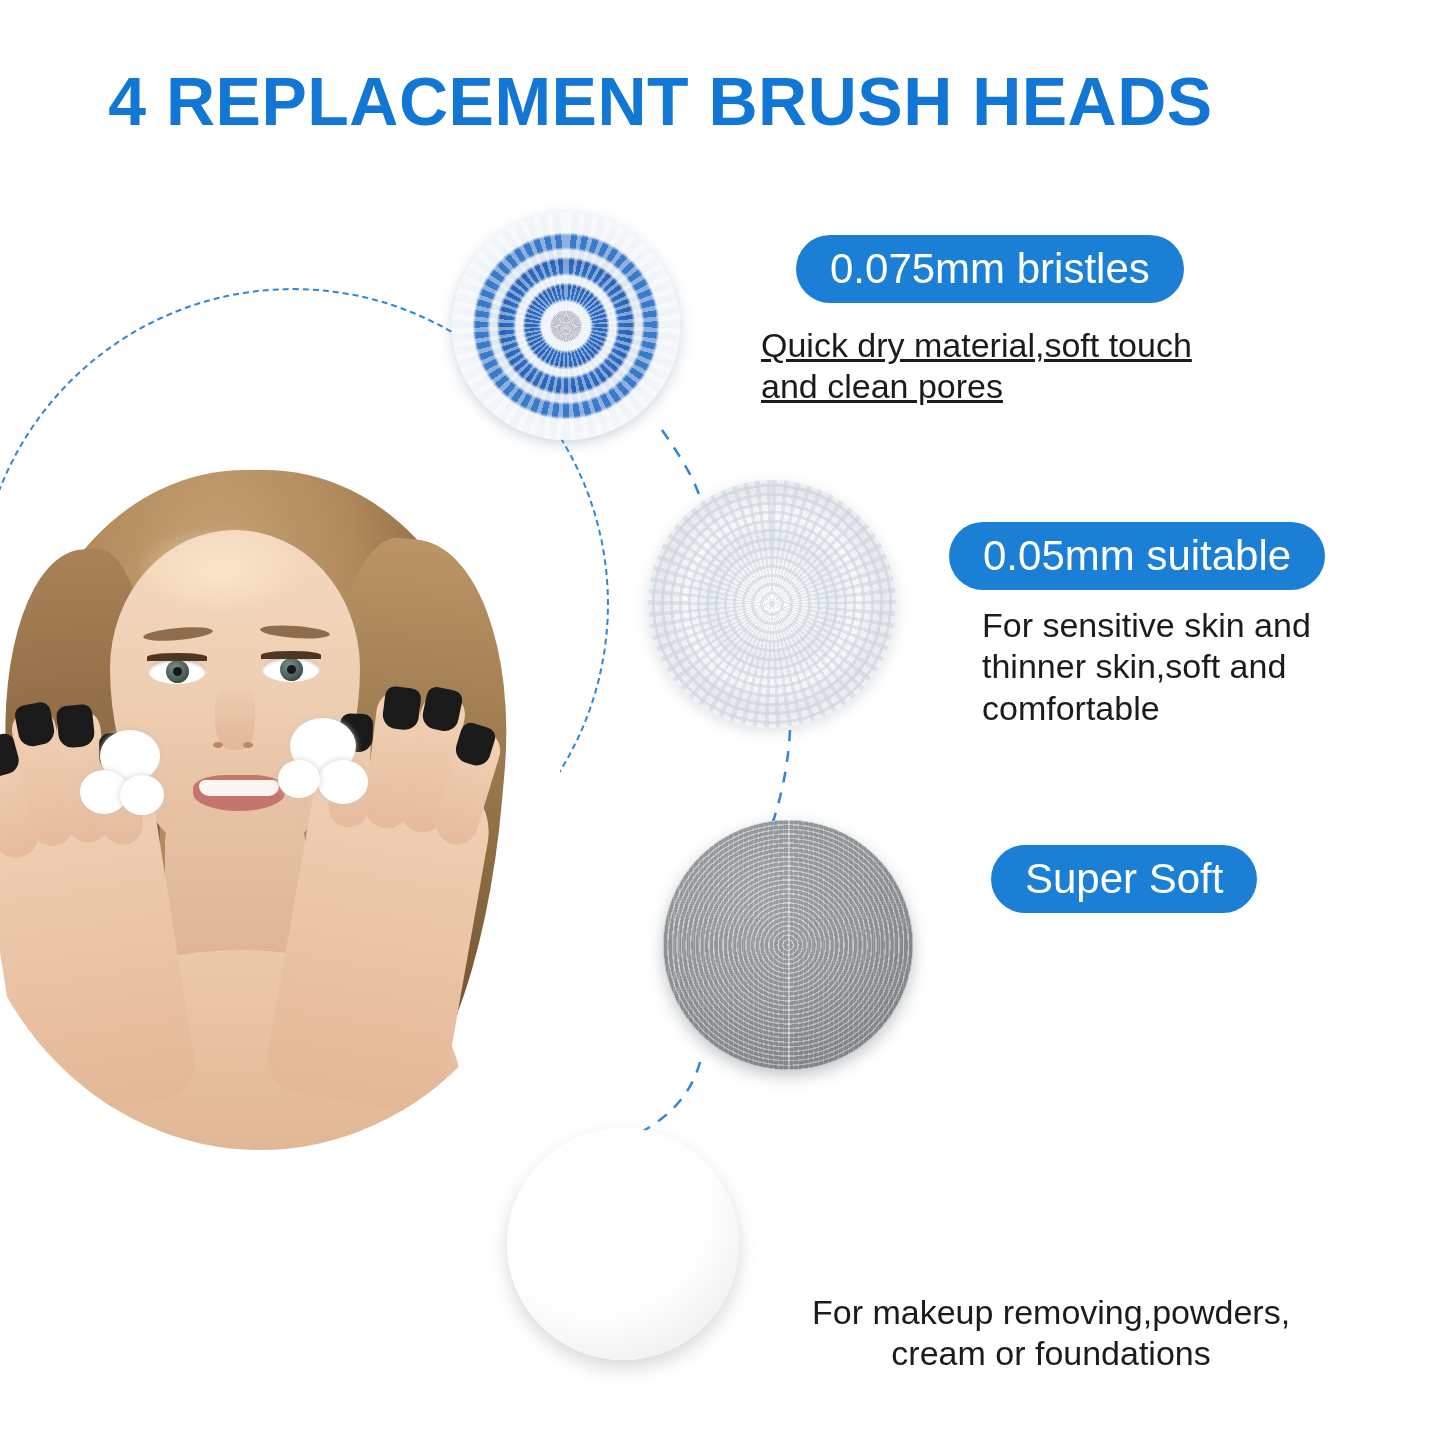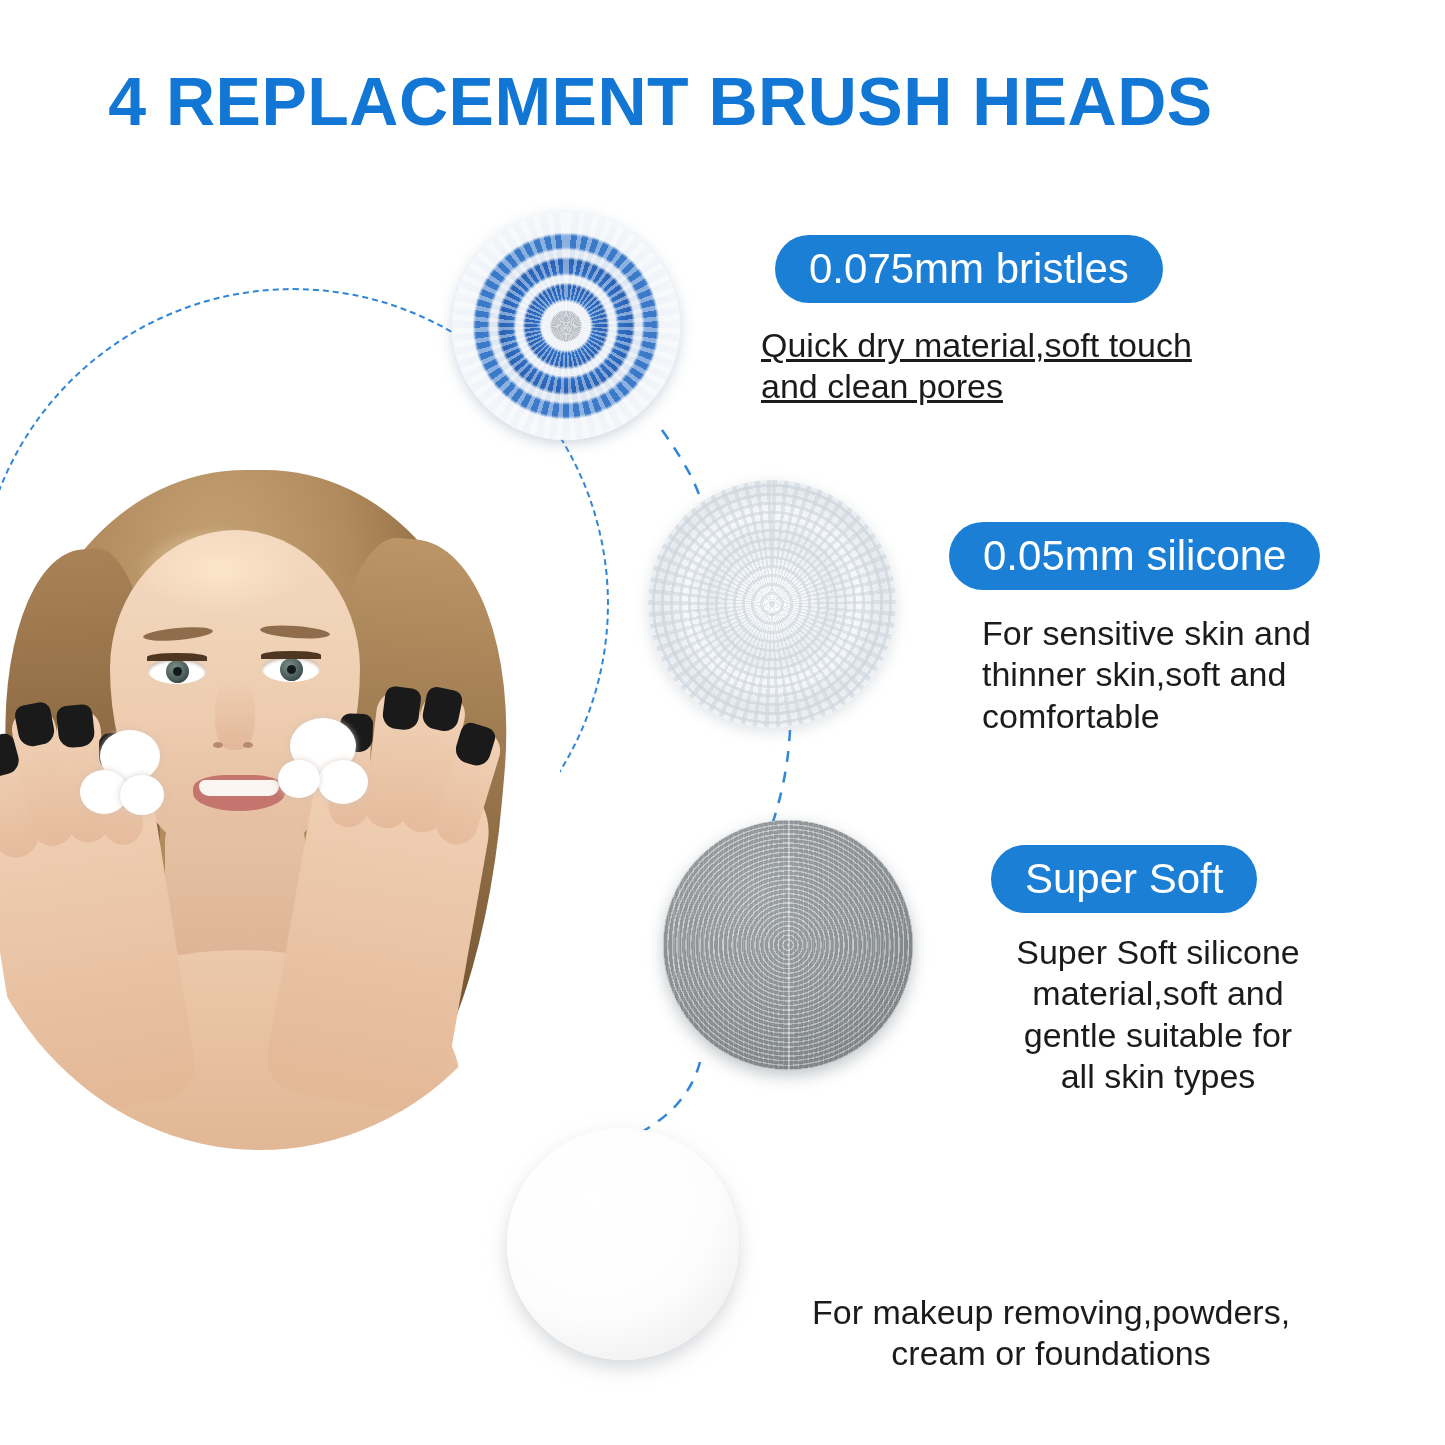--- a/index.html
+++ b/index.html
@@ -396,25 +396,25 @@
 
   .desc {
     position: absolute;
     color: #1b1b1b;
     font-size: 34px;
     line-height: 1.22;
     white-space: pre-line;
   }
 
   
-  .pill-1 { left: 775px; top: 235px; }
+  .pill-1 { left: 796px; top: 235px; }
   .desc-1 { left: 761px; top: 325px; text-align: left; text-decoration: underline; }
 
   .pill-2 { left: 949px; top: 522px; }
-  .desc-2 { left: 982px; top: 605px; text-align: left; margin-top: 8px; }
+  .desc-2 { left: 982px; top: 605px; text-align: left; }
 
   .pill-3 { left: 991px; top: 845px; }
   .desc-3 { left: 1008px; top: 932px; text-align: center; width: 300px; }
 
   .pill-4 { left: 818px; top: 1210px; }
   .desc-4 { left: 812px; top: 1292px; text-align: center; }
 </style>
 </head>
 <body>
 
@@ -495,27 +495,23 @@
 
   <div class="product brush-blue"></div>
   <div class="product brush-white"></div>
   <div class="product pad-grey"></div>
   <div class="product sponge-white"></div>
 
   <div class="pill pill-1">0.075mm bristles</div>
   <div class="desc desc-1">Quick dry material,soft touch
 and clean pores</div>
 
-  <div class="pill pill-2">0.05mm silicone</div>
+  <div class="pill pill-2">0.05mm suitable</div>
   <div class="desc desc-2">For sensitive skin and
 thinner skin,soft and
 comfortable</div>
 
   <div class="pill pill-3">Super Soft</div>
-  <div class="desc desc-3">Super Soft silicone
-material,soft and
-gentle suitable for
-all skin types</div>
 
   <div class="desc desc-4">For makeup removing,powders,
 cream or foundations</div>
 
 </div>
 
 </body></html>

